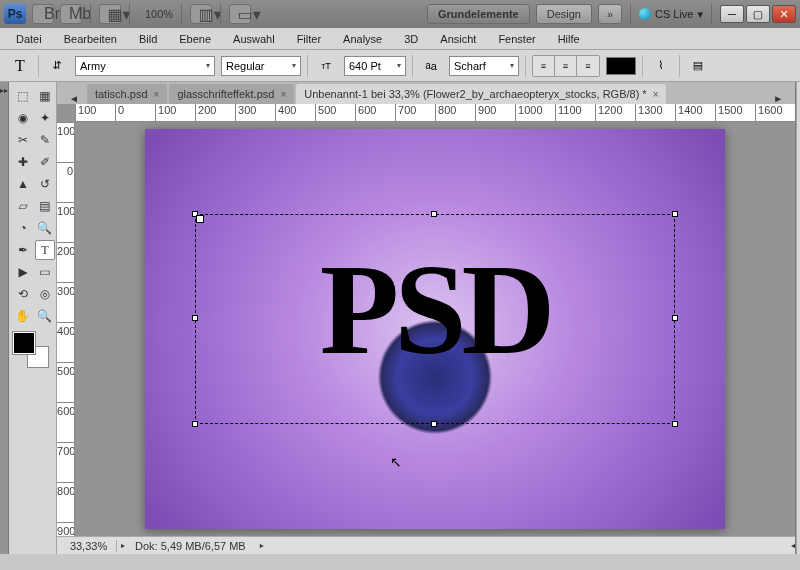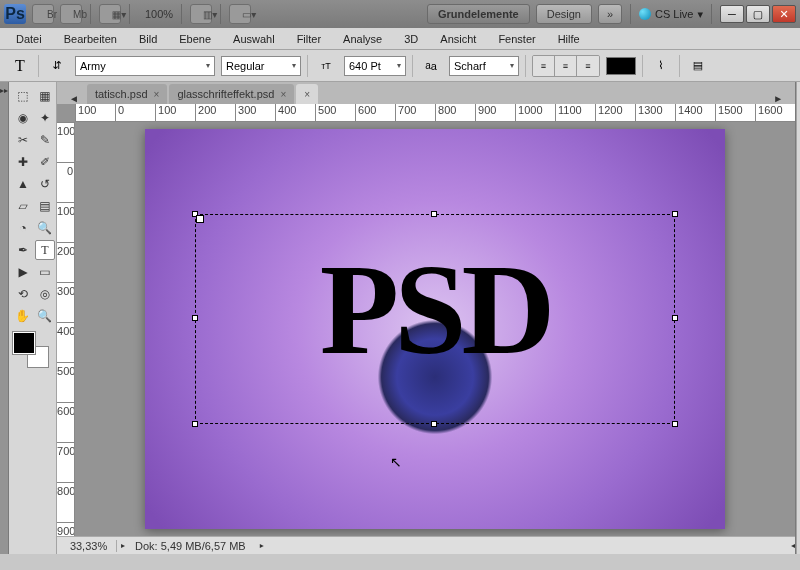--- a/index.html
+++ b/index.html
@@ -1,20 +1,20 @@
 <!DOCTYPE html>
 <html><head>
 <meta charset="utf-8">
 <style>
 * { margin: 0; padding: 0; box-sizing: border-box; font-family: "Segoe UI", Tahoma, sans-serif; font-size: 11px; }
 body { background: #c8c8c8; width: 800px; height: 570px; overflow: hidden; }
 
 .top-bar { height: 28px; background: linear-gradient(#8d8d8d, #7a7a7a); display: flex; align-items: center; padding: 0 4px; gap: 6px; }
-.ps-logo { width: 22px; height: 20px; background: linear-gradient(#5b8dd6, #2d5ca3); border-radius: 3px; color: #0d2843; font-weight: bold; font-size: 16px; display: flex; align-items: center; justify-content: center; }
-.top-btn { width: 22px; height: 20px; background: #9a9a9a; border: 1px solid #6e6e6e; border-radius: 3px; display: flex; align-items: center; justify-content: center; font-size: 10px; color: #444; padding-left: 18px; }
+.ps-logo { width: 22px; height: 20px; background: linear-gradient(#5b8dd6, #2d5ca3); border-radius: 3px; color: #0d2843; font-weight: bold; font-size: 12px; display: flex; align-items: center; justify-content: center; }
+.top-btn { width: 22px; height: 20px; background: #9a9a9a; border: 1px solid #6e6e6e; border-radius: 3px; display: flex; align-items: center; justify-content: center; font-size: 16px; color: #444; padding-left: 18px; }
 .top-sep { width: 1px; height: 20px; background: #6a6a6a; margin: 0 2px; }
 .ws-btn { height: 20px; padding: 0 10px; background: linear-gradient(#b9b9b9,#999); border: 1px solid #6a6a6a; border-radius: 3px; display: flex; align-items: center; color: #333; }
 .ws-btn.active { background: linear-gradient(#9a9a9a,#7f7f7f); font-weight: bold; }
 .spacer { flex: 1; }
 .cs-live { display: flex; align-items: flex-start; gap: 4px; color: #222; }
 .cs-dot { width: 12px; height: 12px; border-radius: 50%; background: radial-gradient(circle at 30% 30%, #6edff9, #0b8ab8); }
 .win-btns { display: flex; gap: 2px; }
 .win-btn { width: 24px; height: 18px; border: 1px solid #555; border-radius: 2px; display: flex; align-items: center; justify-content: center; }
 .win-btn.min { background: linear-gradient(#e6e6e6,#c7c7c7); }
 .win-btn.max { background: linear-gradient(#e6e6e6,#c7c7c7); }
@@ -201,20 +201,21 @@
       <span class="nav" style="margin-left:0;margin-right:4px;">◄</span>
       <div class="tab">
         <span>tatisch.psd</span>
         <span class="x">×</span>
       </div>
       <div class="tab">
         <span>glasschrifteffekt.psd</span>
         <span class="x">×</span>
       </div>
       <div class="tab active">
+        <span>Unbenannt-1 bei 33,3% (Flower2_by_archaeopteryx_stocks, RGB/8) *</span>
         <span class="x">×</span>
       </div>
       <span class="nav">►</span>
     </div>
 
     <div class="ruler-h" id="ruler-h">
         <div>100</div>
         <div>0</div>
         <div>100</div>
         <div>200</div>

